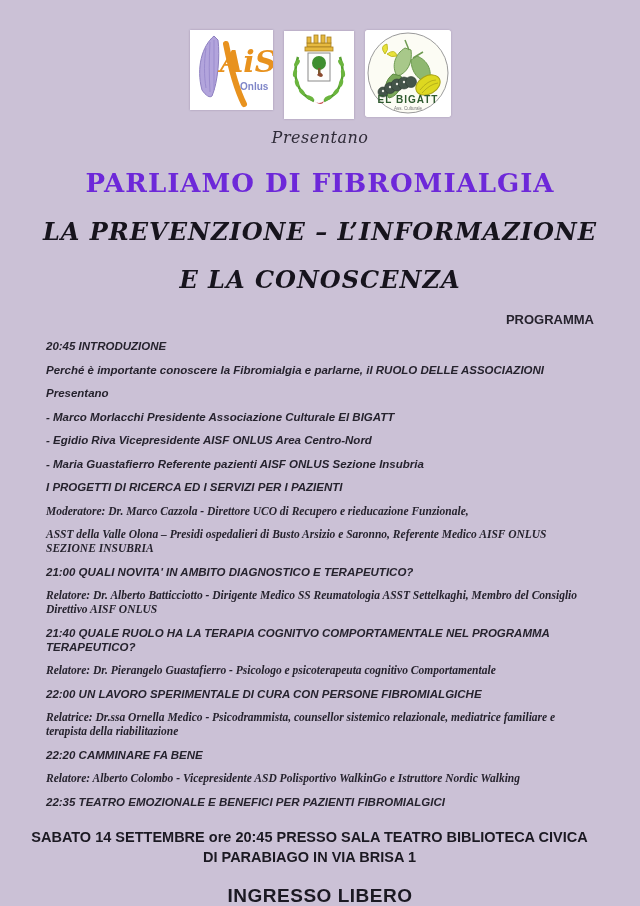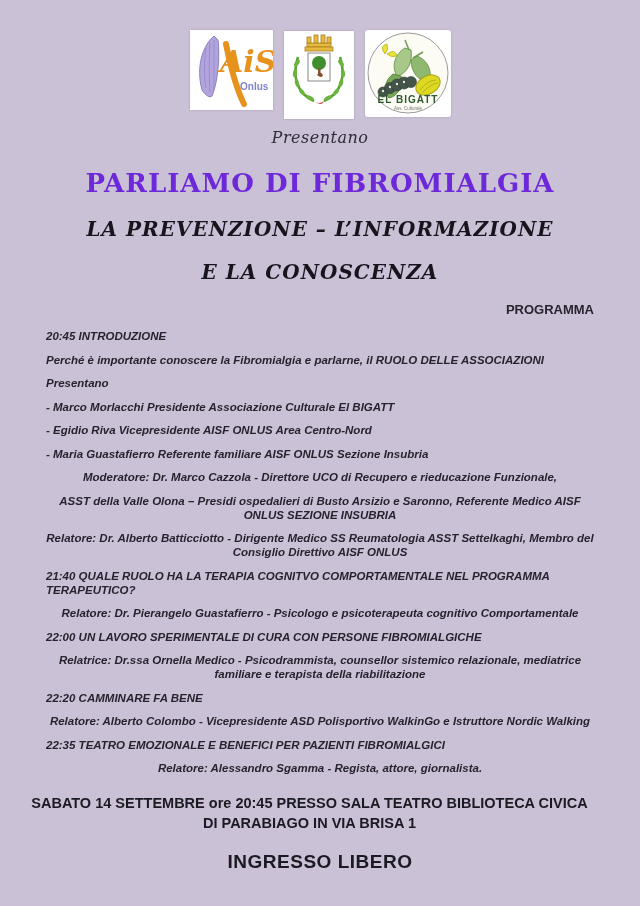--- a/index.html
+++ b/index.html
@@ -44,21 +44,21 @@
     font-size: 26px;
     letter-spacing: 1px;
     margin-top: 21px;
     color: #6d28d9;
   }
   .title-sub {
     text-align: center;
     font-family: "DejaVu Serif", serif;
     font-weight: bold;
     font-style: italic;
-    font-size: 20px;
+    font-size: 24px;
     letter-spacing: 1px;
     margin-top: 19px;
     color: #17141d;
   }
 
   
   .program {
     margin: 18px 46px 0 46px;
   }
   .program-heading {
@@ -70,21 +70,21 @@
   }
   .pline {
     font-weight: bold;
     font-style: italic;
     font-size: 11.5px;
     line-height: 14px;
     margin: 0 0 9.5px 0;
     color: #26232e;
   }
   .pline.center { }
-  .pline.left   { text-align: center; }
+  .pline.left   { text-align: left; font-family: Liberation Serif, serif; }
 
   
   .venue {
     text-align: center;
     font-weight: bold;
     font-size: 14.5px;
     line-height: 20px;
     margin: 18px 40px 0 19px;
     color: #1b1922;
   }
@@ -189,32 +189,33 @@
   <div class="title-sub">E LA CONOSCENZA</div>
 
   <div class="program">
     <div class="program-heading">PROGRAMMA</div>
 
     <p class="pline center">20:45 INTRODUZIONE</p>
     <p class="pline center">Perché è importante conoscere la Fibromialgia e parlarne, il RUOLO DELLE ASSOCIAZIONI</p>
     <p class="pline center">Presentano</p>
     <p class="pline center">- Marco Morlacchi Presidente Associazione Culturale El BIGATT</p>
     <p class="pline center">- Egidio Riva Vicepresidente AISF ONLUS Area Centro-Nord</p>
-    <p class="pline center">- Maria Guastafierro Referente familiare AISF ONLUS Sezione Insubria</p>
+    <p class="pline center">- Maria Guastafierro Referente pazienti AISF ONLUS Sezione Insubria</p>
+    <p class="pline center">I PROGETTI DI RICERCA ED I SERVIZI PER I PAZIENTI</p>
     <p class="pline left">Moderatore: Dr. Marco Cazzola - Direttore UCO di Recupero e rieducazione Funzionale,</p>
     <p class="pline left">ASST della Valle Olona – Presidi ospedalieri di Busto Arsizio e Saronno, Referente Medico AISF ONLUS SEZIONE INSUBRIA</p>
+    <p class="pline center">21:00 QUALI NOVITA' IN AMBITO DIAGNOSTICO E TERAPEUTICO?</p>
     <p class="pline left">Relatore: Dr. Alberto Batticciotto - Dirigente Medico SS Reumatologia ASST Settelkaghi, Membro del Consiglio Direttivo AISF ONLUS</p>
     <p class="pline center">21:40 QUALE RUOLO HA LA TERAPIA COGNITVO COMPORTAMENTALE NEL PROGRAMMA TERAPEUTICO?</p>
     <p class="pline left">Relatore:  Dr. Pierangelo Guastafierro -  Psicologo e psicoterapeuta cognitivo Comportamentale</p>
     <p class="pline center">22:00 UN LAVORO SPERIMENTALE DI CURA CON PERSONE FIBROMIALGICHE</p>
     <p class="pline left">Relatrice: Dr.ssa Ornella Medico -  Psicodrammista, counsellor sistemico relazionale, mediatrice familiare e terapista della riabilitazione</p>
     <p class="pline center">22:20 CAMMINARE FA BENE</p>
     <p class="pline left">Relatore: Alberto Colombo - Vicepresidente  ASD Polisportivo WalkinGo e Istruttore Nordic Walking</p>
     <p class="pline center">22:35 TEATRO EMOZIONALE E BENEFICI PER PAZIENTI FIBROMIALGICI</p>
-    <p class="pline left">Relatore: Alessandro Sgamma - Regista, attore, giornalista.</p>
   </div>
 
   <div class="venue">
     <div>SABATO 14 SETTEMBRE ore 20:45 PRESSO SALA TEATRO BIBLIOTECA  CIVICA</div>
     <div>DI PARABIAGO IN VIA BRISA 1</div>
   </div>
   <div class="admission">INGRESSO LIBERO</div>
 
 </div>
 

